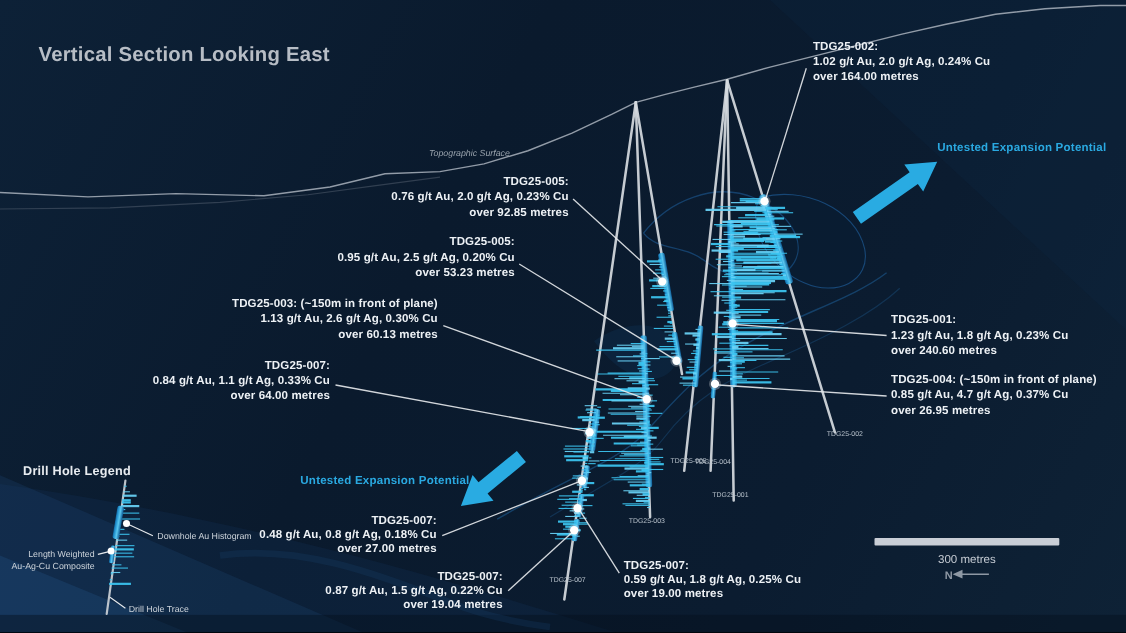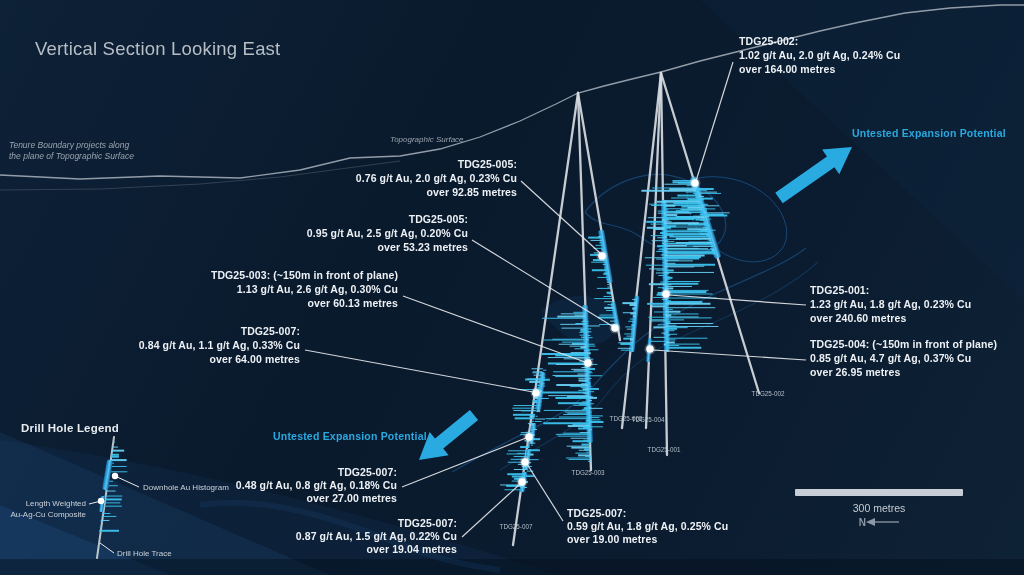--- a/index.html
+++ b/index.html
@@ -5,21 +5,21 @@
   html,body{margin:0;padding:0;background:#000;}
   .stage{
     position:relative;width:1024px;height:575px;overflow:hidden;
     font-family:"Liberation Sans",sans-serif;
     background:linear-gradient(118deg,#0d2137 0%,#0a1a2d 38%,#0b1c30 72%,#0e2236 100%);
   }
   .stage svg{position:absolute;left:0;top:0;}
   .header{position:absolute;left:35px;top:32px;z-index:5;}
   .title{font-size:33px;color:#35a8e4;letter-spacing:0.5px;font-weight:400;}
   .subtitle{font-size:18.5px;color:#b7bdc5;line-height:21px;font-weight:400;letter-spacing:0.2px;}
-  .subtitle.first{margin-top:6px;}
+  .subtitle.first{margin-top:6px;font-weight:bold;}
   .tenure{position:absolute;left:9px;top:140px;z-index:5;font-size:8.5px;font-style:italic;
           color:#9aa4ae;line-height:11px;}
   text{font-family:"Liberation Sans",sans-serif;}
   text.ann{font-size:10.5px;font-weight:700;fill:#edf1f5;letter-spacing:0.1px;}
   text.cyanlbl{font-size:10.5px;font-weight:700;fill:#2aa9e1;letter-spacing:0.2px;}
   text.collar{font-size:6.3px;fill:#c2cbd4;opacity:0.92;}
   text.topolbl{font-size:8px;font-style:italic;fill:#99a3ad;}
   text.leg{font-size:8px;fill:#ccd3da;}
   text.legtitle{font-size:11.5px;fill:#e8ecf0;font-weight:700;letter-spacing:0.2px;}
   text.scale{font-size:10.5px;fill:#c6ccd4;}
@@ -740,18 +740,14 @@
         <text x="866" y="526" class="north" text-anchor="end">N</text>
         <line x1="874" y1="522" x2="899" y2="522" stroke="#8e98a4" stroke-width="1.3"></line>
         <polygon points="866,522 875,518 875,526" fill="#8e98a4"></polygon>
       </g>
     </svg>
 
   <div class="header">
     <div class="subtitle first">Vertical Section Looking East</div>
   </div>
 
-  <div class="tenure">
-    <div>Tenure Boundary projects along</div>
-    <div>the plane of Topographic Surface</div>
-  </div>
 
 </div>
 
 </body></html>

